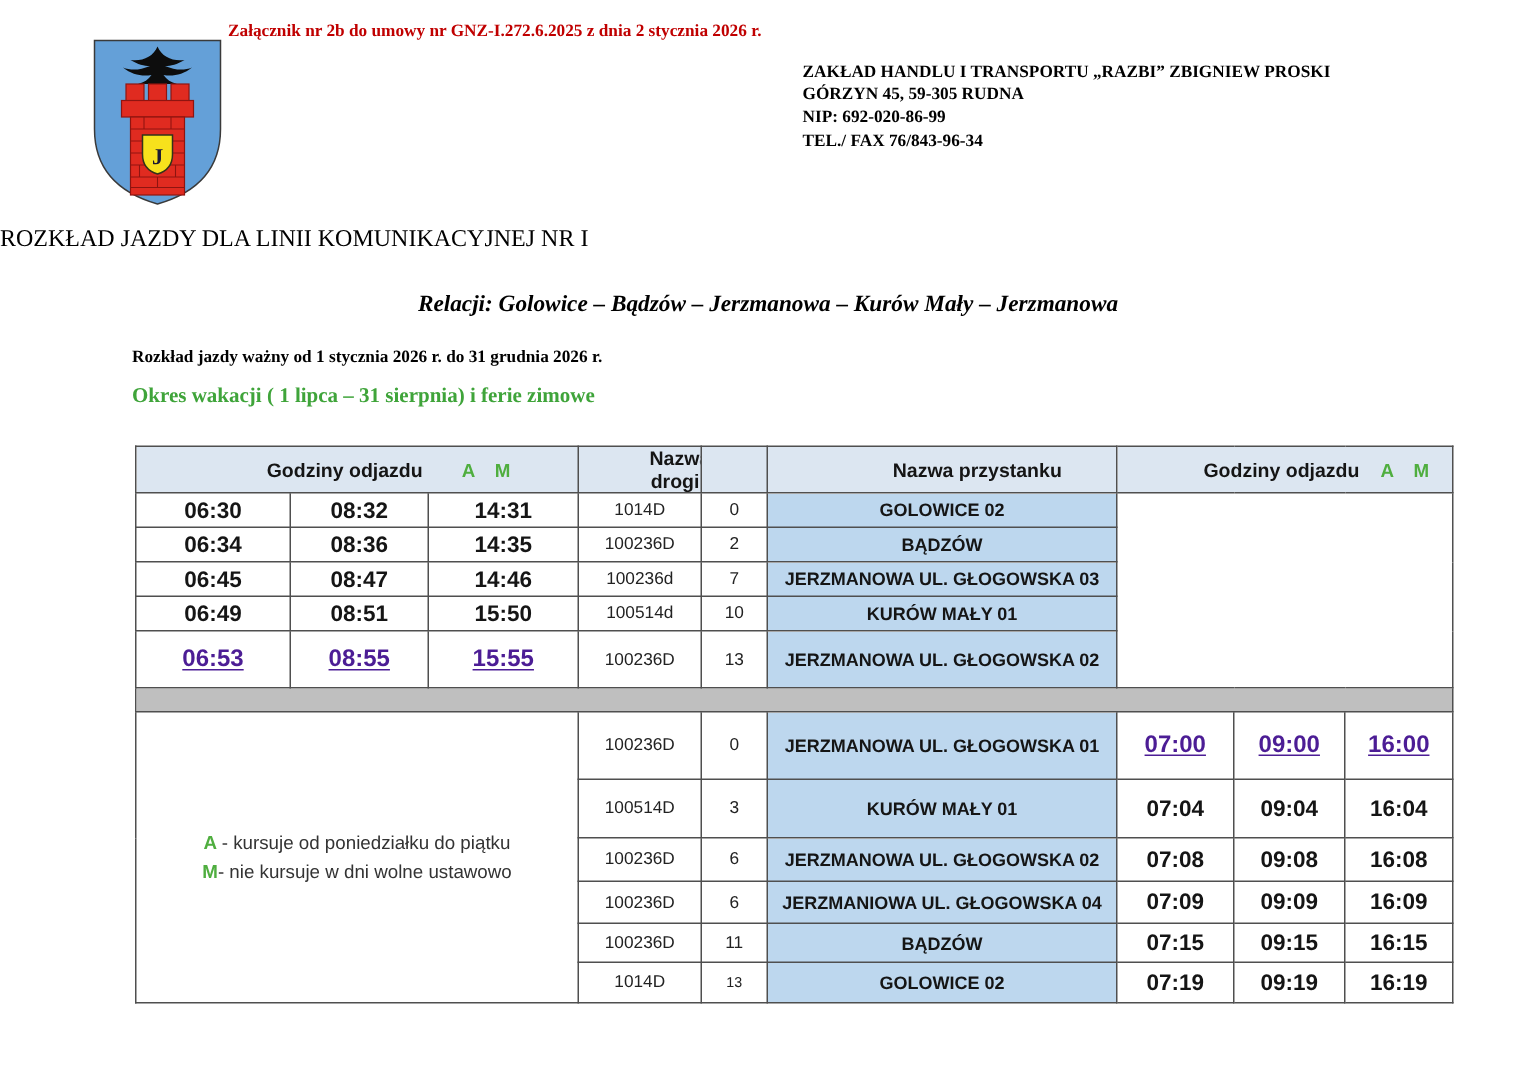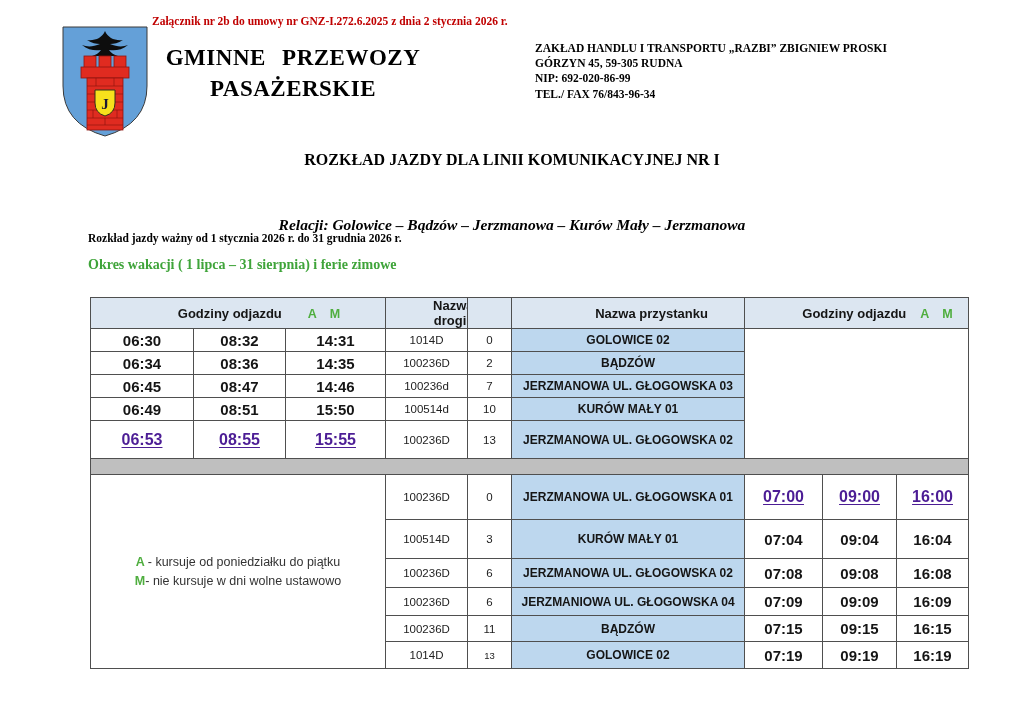--- a/index.html
+++ b/index.html
@@ -21,25 +21,25 @@
     text-align:center; font-weight:bold; font-size:23px;
     letter-spacing:0.5px; line-height:1.35; color:#000;
   }
   .org .org-l1 { word-spacing:10px; }
   .company {
     position:absolute; left:535px; top:41px; width:450px;
     font-size:11.5px; font-weight:bold; line-height:1.32; color:#000;
   }
   .doc-title {
     position:absolute; left:0; top:151px; width:1024px;
-    text-align:center; font-size:16px; font-weight:bold; color:#000;
+    text-align:left; font-size:16px; font-weight:normal; color:#000;
   }
   .doc-subtitle {
     position:absolute; left:0; top:194px; width:1024px;
-    text-align:center; font-size:15.5px; font-weight:bold; font-style:italic; color:#000;margin-top:22px;
+    text-align:center; font-size:15.5px; font-weight:bold; font-style:italic; color:#000;
   }
   .validity {
     position:absolute; left:88px; top:232px;
     font-size:11.5px; font-weight:bold; color:#000;
   }
   .season {
     position:absolute; left:88px; top:257px;
     font-size:14px; font-weight:bold; color:#3fa43a;
   }
 
@@ -99,24 +99,20 @@
           <line x1="57" y1="86" x2="57" y2="94"></line>
         </g>
       </g>
       <g>
         <path d="M35,66 h20 v13 q0,10 -10,13 q-10,-3 -10,-13 z" fill="#f7e11c" stroke="#33331a" stroke-width="1"></path>
         <text x="45" y="85" font-family="Liberation Serif, serif" font-size="15" font-weight="bold" fill="#1a1a33" text-anchor="middle">J</text>
       </g>
     </svg>
   </div>
 
-  <div class="org">
-    <div class="org-l1">GMINNE  PRZEWOZY</div>
-    <div class="org-l2">PASAŻERSKIE</div>
-  </div>
 
   <div class="company">
     <div>ZAKŁAD HANDLU I TRANSPORTU „RAZBI” ZBIGNIEW PROSKI</div>
     <div>GÓRZYN 45, 59-305 RUDNA</div>
     <div>NIP: 692-020-86-99</div>
     <div>TEL./ FAX 76/843-96-34</div>
   </div>
 
   <div class="doc-title">ROZKŁAD JAZDY DLA LINII KOMUNIKACYJNEJ NR I</div>
   <div class="doc-subtitle">Relacji: Golowice – Bądzów – Jerzmanowa – Kurów Mały – Jerzmanowa</div>

